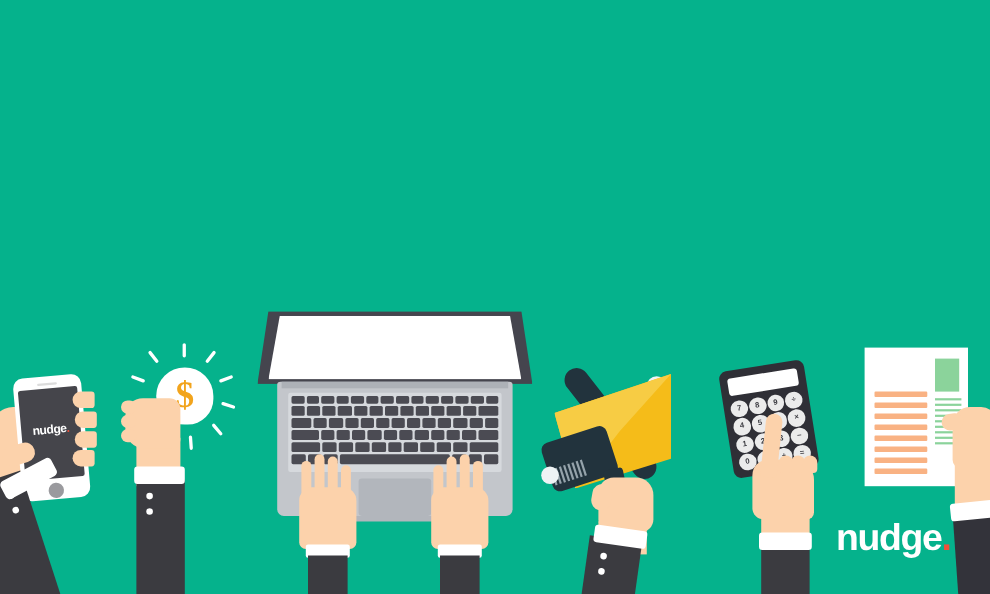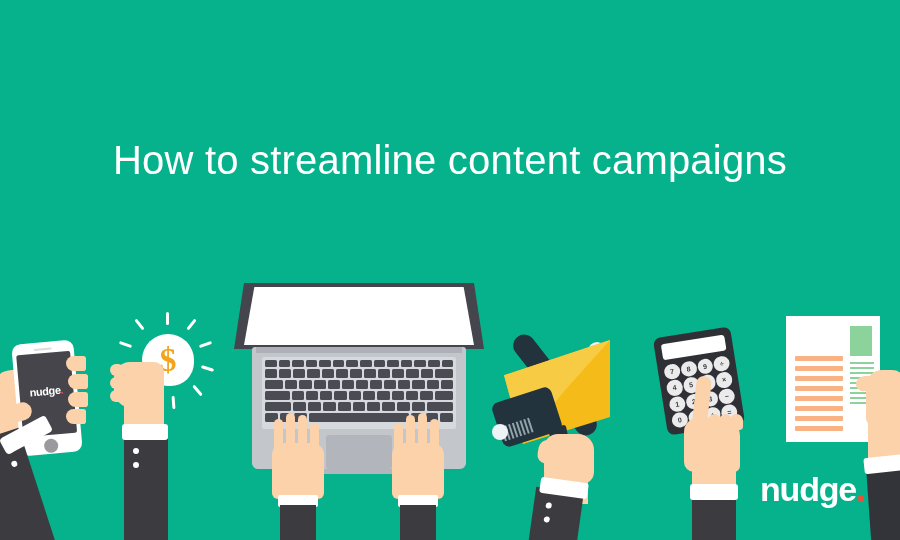--- a/index.html
+++ b/index.html
@@ -491,21 +491,20 @@
     z-index: 6;
     line-height: 38px;
   }
   #brand .dot { color: #ef4f39; }
 </style>
 </head>
 <body>
 
 <div id="stage">
 
-  <div id="title">How to streamline content campaigns</div>
 
   <div id="phone-group">
     <div id="phone-sleeve" class="suit">
       <span class="btn" style="top:16px;"></span>
       <span class="btn" style="top:30px;"></span>
     </div>
     <div id="phone-palm"></div>
     <div id="phone-fingers">
       <i style="left:0px;  top:4px;"></i>
       <i style="left:2px;  top:22px;"></i>

